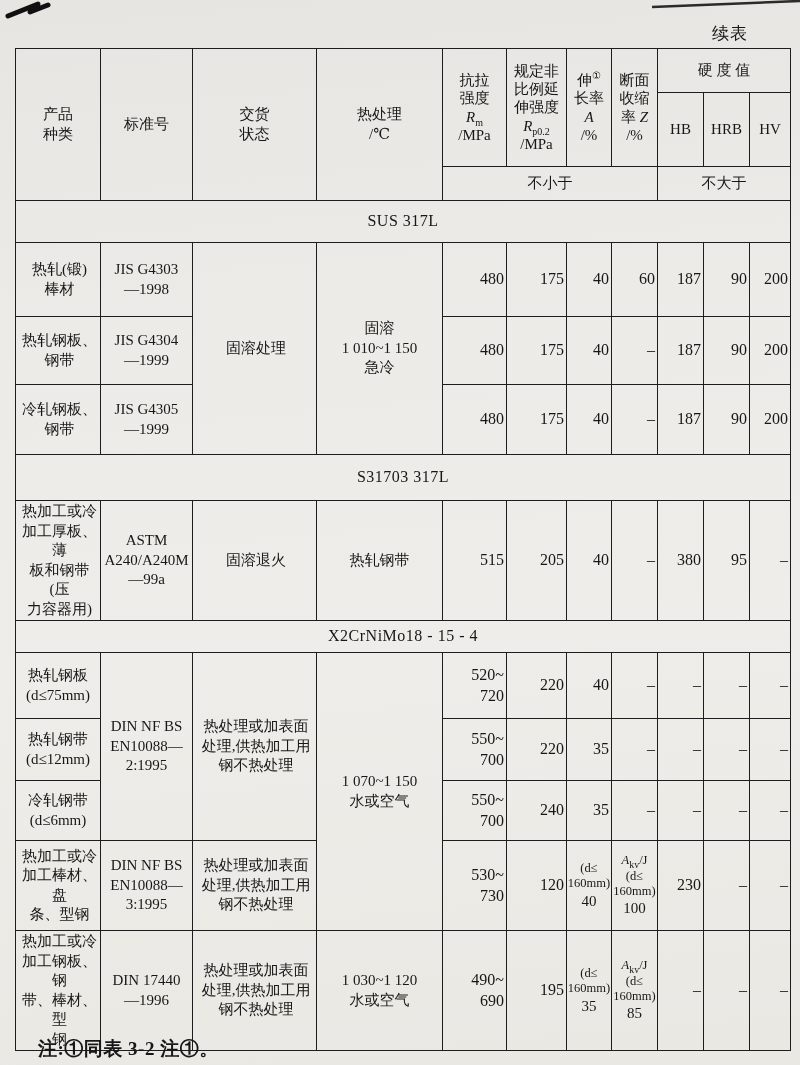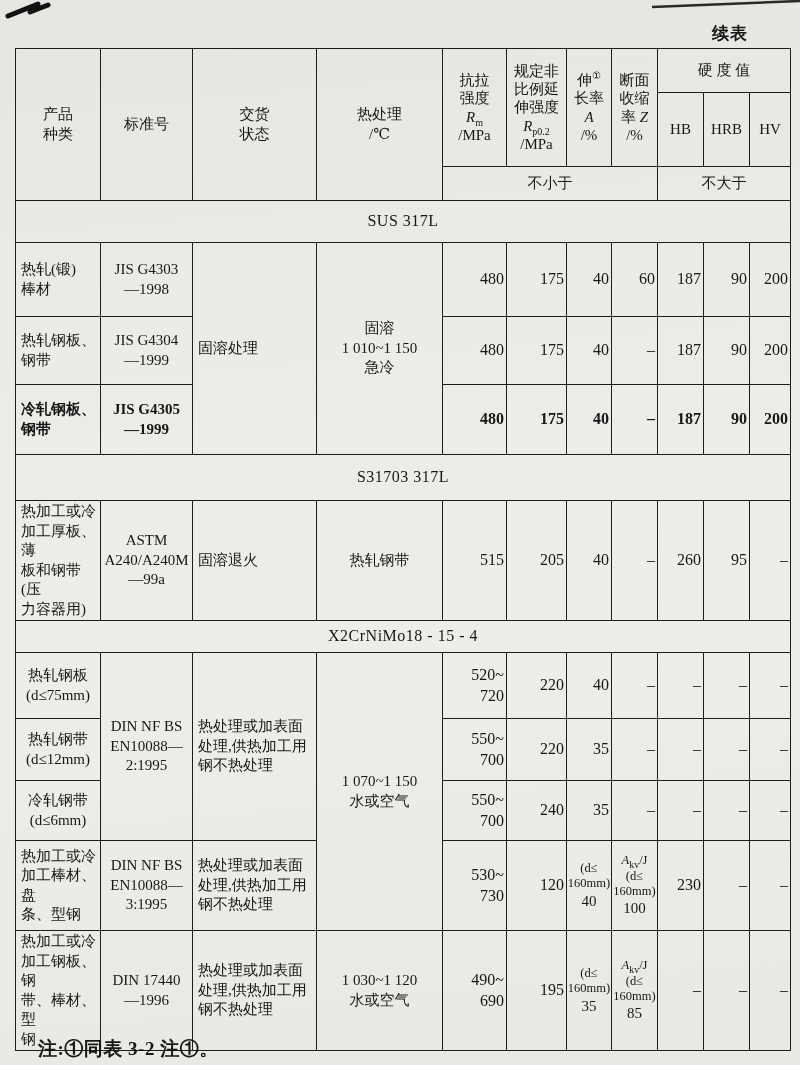--- a/index.html
+++ b/index.html
@@ -1,36 +1,36 @@
 <!DOCTYPE html>
 <html><head>
 <meta charset="utf-8">
 <style>
   html,body{margin:0;padding:0;}
   body{width:800px;height:1065px;background:#dddcd8;}
   .page{position:relative;width:800px;height:1065px;overflow:hidden;
         background:linear-gradient(175deg,#e6e5e1 0%,#ecebe7 30%,#eeede9 60%,#e9e8e3 100%);
         font-family:"Liberation Serif","DejaVu Serif",serif;color:#171717;}
-  .continued{position:absolute;top:22px;right:52px;font-size:17px;font-weight:bold;letter-spacing:1px;}
+  .continued{position:absolute;top:22px;right:52px;font-size:17px;font-weight:normal;letter-spacing:1px;}
   .note{position:absolute;left:38px;top:1036px;font-size:19px;font-weight:bold;letter-spacing:0.5px;}
   table{position:absolute;left:15px;top:48px;width:776px;border-collapse:collapse;table-layout:fixed;}
   td{border:1.6px solid #1d1d1d;padding:1px 2px;text-align:center;vertical-align:middle;
      font-size:15px;line-height:1.3;overflow:hidden;}
   .pre{white-space:pre-line;}
-  .al{text-align:left;padding-left:5px;}
+  .al{text-align:center;padding-left:5px;}
   .num{font-size:16px;text-align:right;}
   .sect{font-size:16px;letter-spacing:0.5px;margin-top:16px;}
   .hstack{display:flex;flex-direction:column;align-items:center;line-height:1.22;}
   sub{font-size:10px;line-height:0;}
   sup{font-size:10px;line-height:0;}
   i{font-family:"Liberation Serif","DejaVu Serif",serif;}
   .smallcell{font-size:12.5px;line-height:1.25;}
   .smallcell .val{font-size:15px;}
   tr.h1{height:44px;} tr.h2{height:74px;} tr.h3{height:34px;}
-  tr.rsect1{height:42px;} tr.r1{height:74px;} tr.r2{height:68px;} tr.r3{height:70px;font-weight:bold;}
+  tr.rsect1{height:42px;} tr.r1{height:74px;} tr.r2{height:68px;} tr.r3{height:70px;}
   tr.rsect2{height:46px;} tr.r4{height:112px;}
   tr.rsect3{height:32px;} tr.x1{height:66px;font-family:Liberation Serif, serif;} tr.x2{height:62px;} tr.x3{height:60px;}
   tr.x4{height:90px;} tr.x5{height:96px;}
   .artifact-tl{position:absolute;left:4px;top:0;}
   .artifact-tr{position:absolute;left:652px;top:0;}
 </style>
 </head>
 <body>
 
 <div class="page">
@@ -170,21 +170,21 @@
 力容器用)</td>
       <td class="pre">ASTM
 A240/A240M
 —99a</td>
       <td class="al">固溶退火</td>
       <td class="pre">热轧钢带</td>
       <td class="num">515</td>
       <td class="num">205</td>
       <td class="num">40</td>
       <td class="num">–</td>
-      <td class="num">260</td>
+      <td class="num">380</td>
       <td class="num">95</td>
       <td class="num">–</td>
     </tr>
 
     <tr class="rsect3">
       <td colspan="11" class="sect">X2CrNiMo18 - 15 - 4</td>
     </tr>
     <tr class="x1">
       <td class="pre">热轧钢板
 (d≤75mm)</td>

